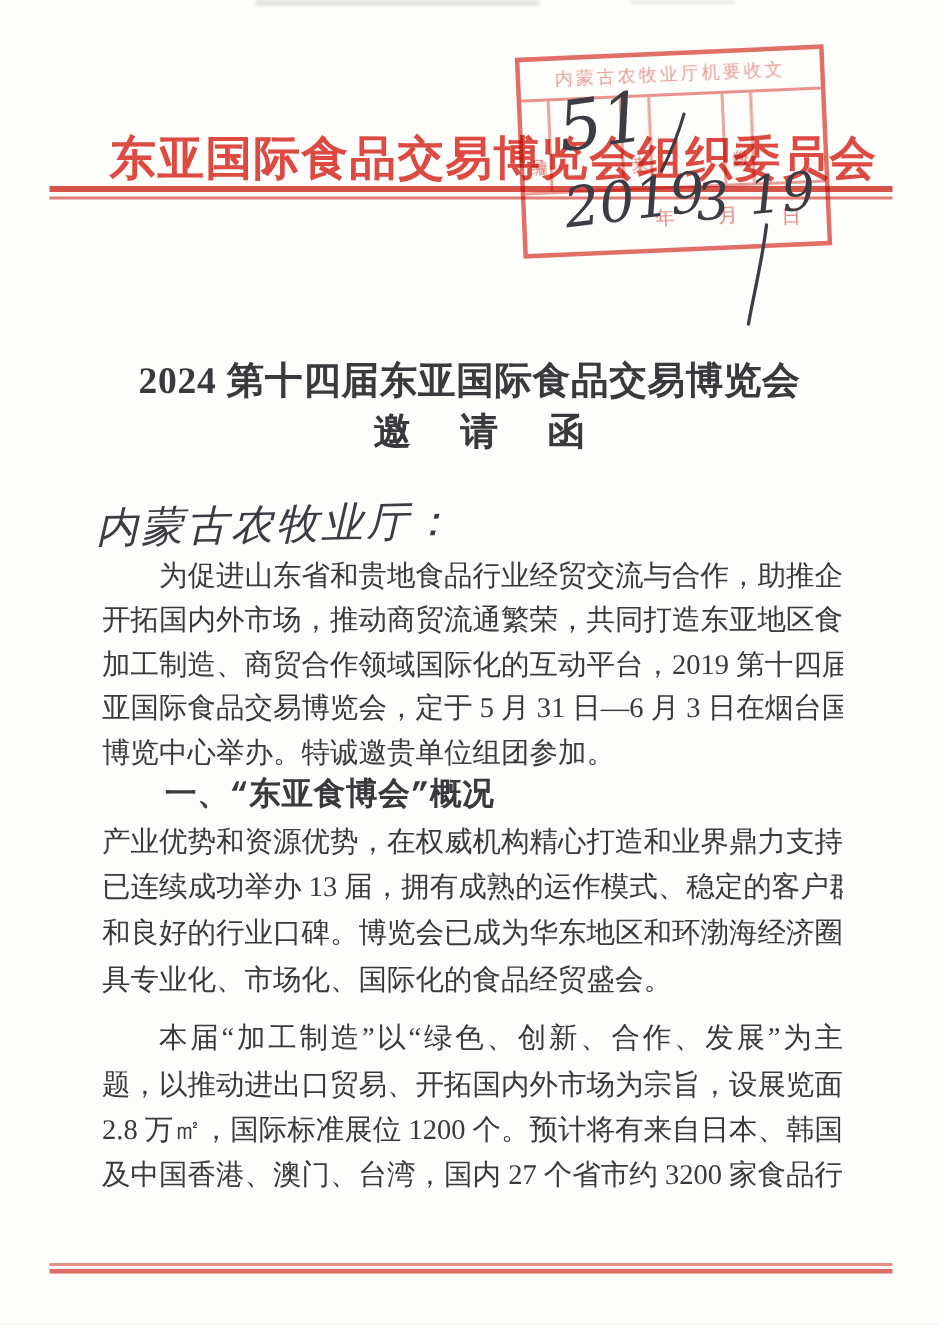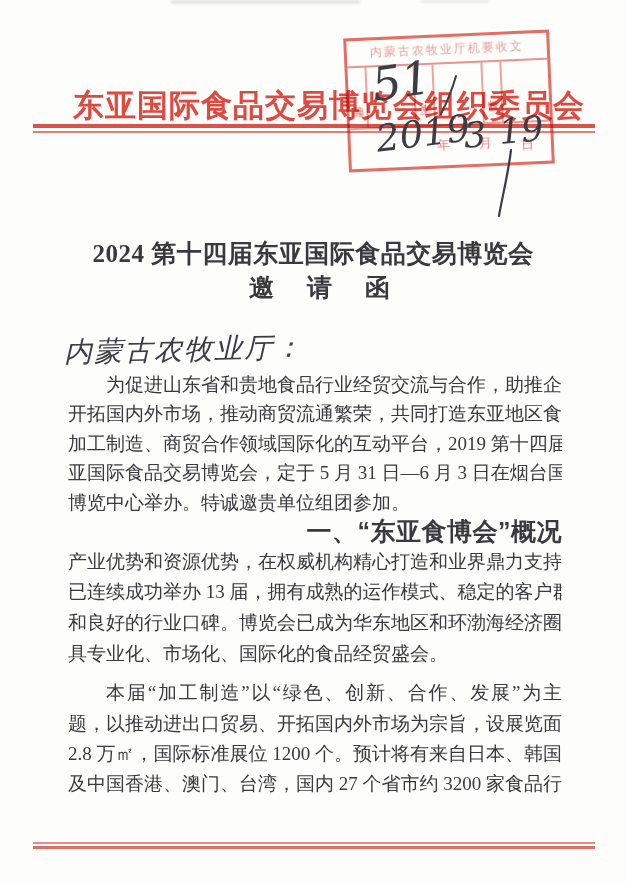--- a/index.html
+++ b/index.html
@@ -80,21 +80,21 @@
     color:var(--pen,#3c3c45);transform:rotate(-1.2deg);white-space:nowrap;letter-spacing:2px;
   }
 
   .body-text{position:absolute;left:68px;top:370px;width:494px;font-size:19px;}
   .line{white-space:nowrap;text-align:justify;text-align-last:justify;overflow:hidden;}
   .line.first{text-indent:2em;}
   .line.last{text-align-last:left;}
   .cut .line.last{text-align-last:justify;}
   .p1 .line{line-height:29.4px;}
   .heading{line-height:29.6px;font-weight:bold;text-indent:2em;white-space:nowrap;
-    font-family:Liberation Sans, sans-serif;font-size:25px;letter-spacing:.5px;text-align:right;}
+    font-family:Liberation Mono, monospace;font-size:21px;letter-spacing:.5px;}
   .p2 .line{line-height:30.7px;}
   .p3{margin-top:9px;}
   .p3 .line{line-height:30.2px;}
 </style>
 </head>
 <body>
 
 <div class="page">
 
   <div class="smudge a"></div>

